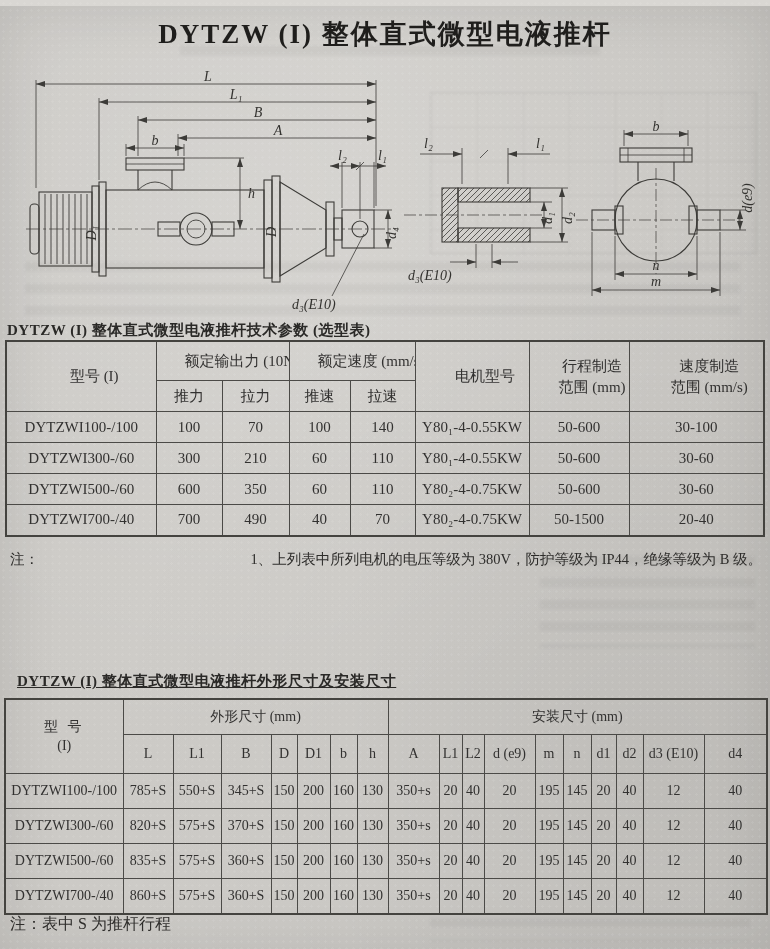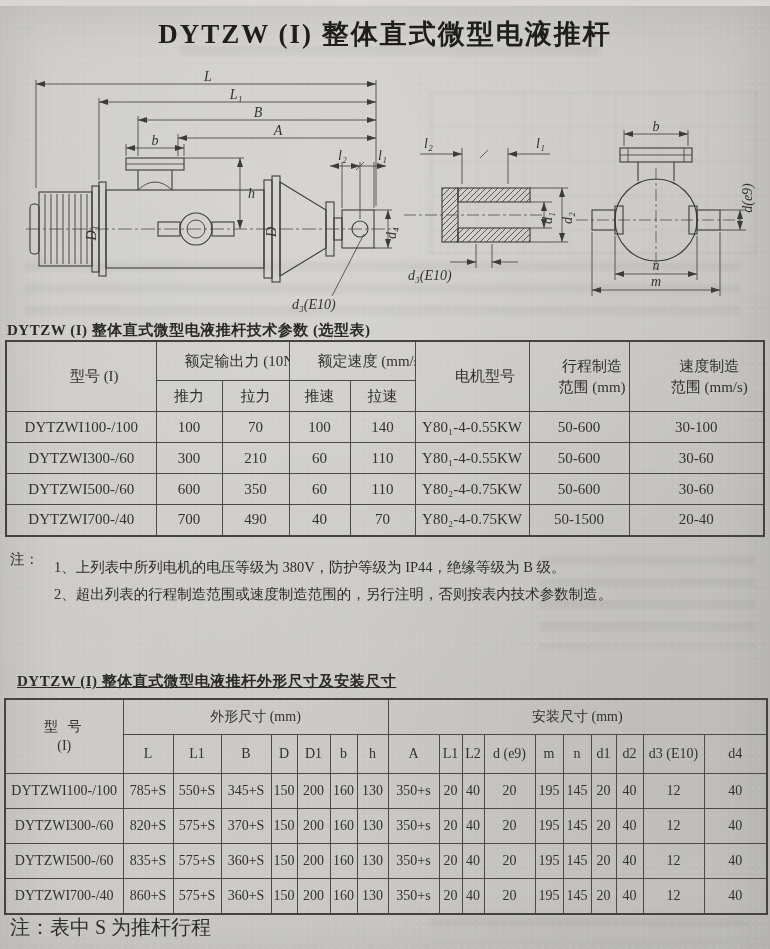--- a/index.html
+++ b/index.html
@@ -50,23 +50,23 @@
   .t1 thead tr.gr th{height:38px;padding-left:28px;}
   .t1 thead tr.sub th{height:30px;}
   .t1 tbody tr{height:31px;}
   .t2{left:4px;top:698px;width:762px;font-size:14px;border:2px solid #44433f;}
   .t2 thead tr.gr th{height:34px;}
   .t2 thead tr.sub th{height:38px;}
   .t2 tbody tr{height:35px;}
   .two-line span{display:block;line-height:1.35;}
   .notes{position:absolute;left:10px;top:546px;width:752px;font-size:14.5px;line-height:27px;color:#2e2d2b;}
   .notes .lbl{position:absolute;left:0;top:0;}
-  .notes ol{list-style:none;margin:8px;padding:0 0 0 36px;}
+  .notes ol{list-style:none;margin:0;padding:0 0 0 36px;text-align:right;}
   .notes li{padding-left:26px;text-indent:-26px;}
-  .footer-note{position:absolute;left:10px;top:914px;font-size:20px;color:#2e2d2b;}
+  .footer-note{position:absolute;left:10px;top:914px;font-size:16px;color:#2e2d2b;}
   svg{position:absolute;overflow:visible;}
   svg text{font-family:"Liberation Serif","DejaVu Serif",serif;font-style:italic;font-size:14px;fill:#33322f;}
   .cjk-space{letter-spacing:3px;}
 </style>
 </head>
 <body>
 
 <div class="scan"></div>
 <div class="noise"></div>
 
@@ -304,21 +304,20 @@
       <td>50-1500</td>
       <td>20-40</td>
     </tr>
   </tbody>
 </table>
 
 <div class="notes">
   <span class="lbl">注：</span>
   <ol>
     <li>1、上列表中所列电机的电压等级为 380V，防护等级为 IP44，绝缘等级为 B 级。</li>
-    <li>2、超出列表的行程制造范围或速度制造范围的，另行注明，否则按表内技术参数制造。</li>
   </ol>
 </div>
 
 <div class="caption" style="left:17px;top:672px;text-decoration:underline;">DYTZW (I) 整体直式微型电液推杆外形尺寸及安装尺寸</div>
 
 <table class="t2">
   <colgroup>
     <col style="width:118px">
       <col style="width:50px">
       <col style="width:48px">

